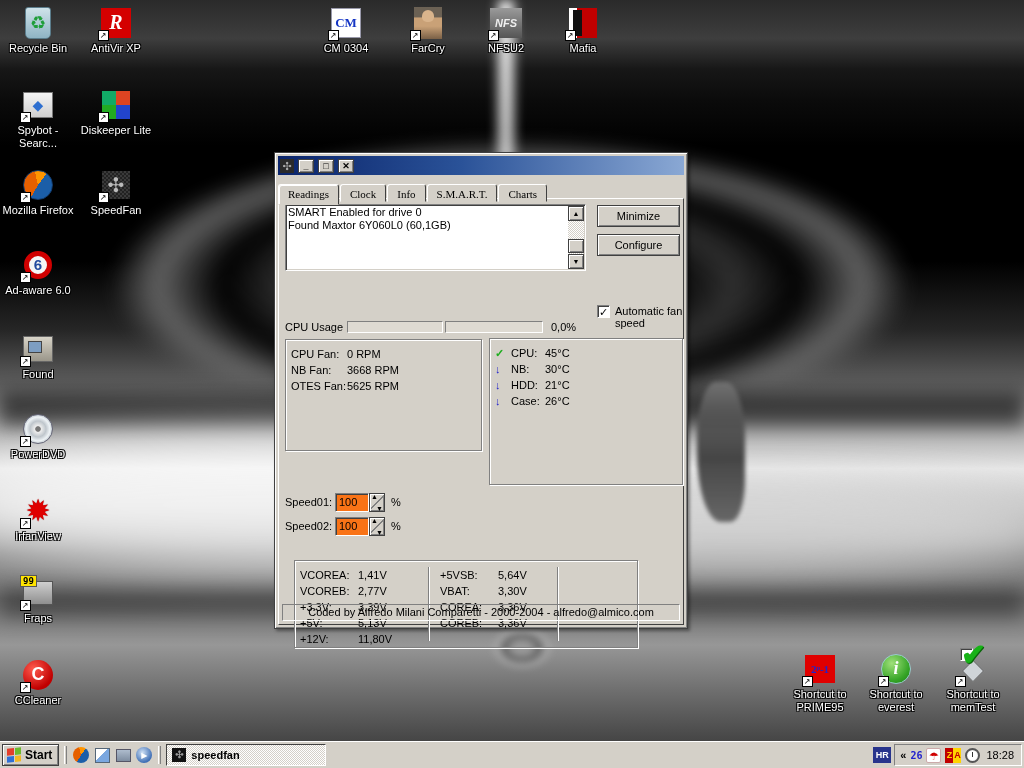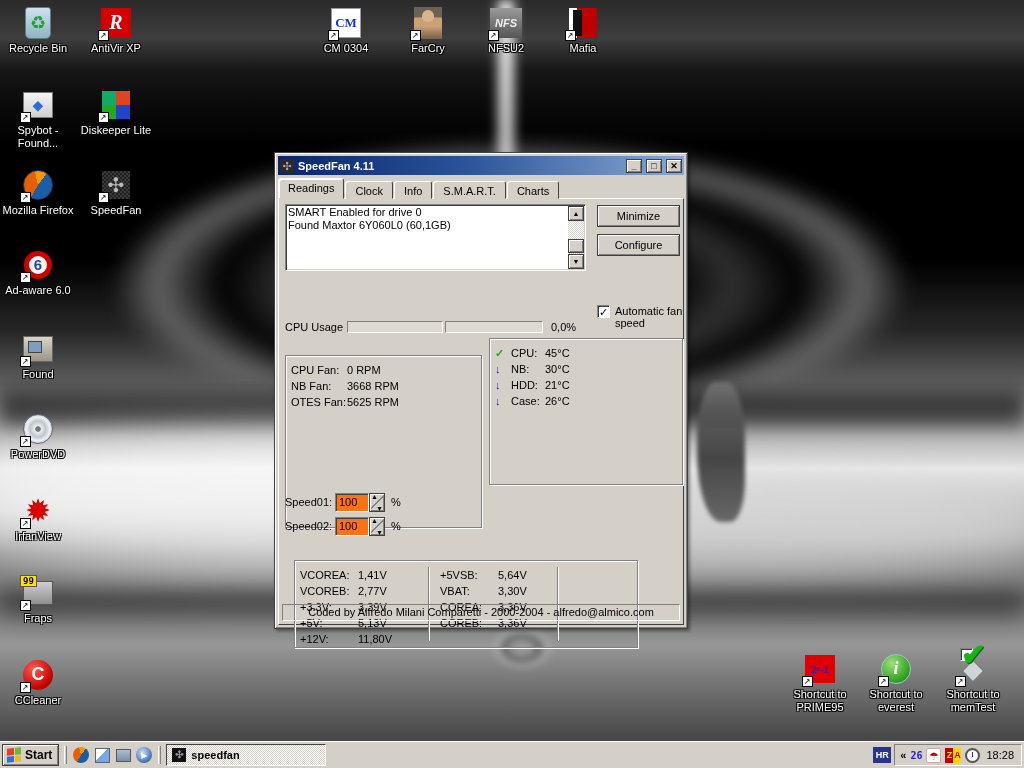--- a/index.html
+++ b/index.html
@@ -101,21 +101,21 @@
          box-shadow:inset 1px 1px 0 #fff, inset -1px -1px 0 #808080, 2px 2px 3px rgba(0,0,0,.4);
          padding:3px; font-size:11px; color:#000; }
   .titlebar { height:19px; background:linear-gradient(90deg,#0a246a,#2a5298 45%,#8aa8d4);
          display:flex; align-items:center; padding:0 2px; gap:4px; }
   .title-ic { width:14px;height:14px;background:#2a2a2a;color:#aaa;font-size:11px;line-height:14px;
          text-align:center; flex:none;}
   .title-txt { color:#fff; font-weight:bold; font-size:11px; flex:1; }
   .tb-btn { width:16px; height:14px; background:#d4d0c8; border:1px solid #404040;
          box-shadow:inset 1px 1px 0 #fff, inset -1px -1px 0 #808080;
          font:bold 9px "Liberation Sans",sans-serif; text-align:center; line-height:12px; flex:none;}
-  .tabs { display:flex; align-items:flex-end; margin-top:3px; height:21px; position:relative; z-index:2; }
+  .tabs { display:flex; margin-top:9px; height:21px; position:relative; z-index:2;font-family:Liberation Serif, serif; }
   .tab { padding:3px 9px 2px; background:#d4d0c8; border:1px solid;
          border-color:#fff #404040 #d4d0c8 #fff; border-radius:3px 3px 0 0; margin-right:1px;
          height:18px; }
   .tab.active { height:21px; font-weight:normal; border-bottom:1px solid #d4d0c8;
          box-shadow:inset 1px 1px 0 #fff; position:relative; top:0; }
   .client { position:absolute; left:3px; right:3px; top:45px; bottom:3px;
          border:1px solid; border-color:#fff #404040 #404040 #fff; background:#d4d0c8; }
 
   .listbox { position:absolute; left:6px; top:5px; width:301px; height:67px; background:#fff;
          border:1px solid; border-color:#808080 #fff #fff #808080;
@@ -233,21 +233,21 @@
         <span class="i-antivir">R</span>
         <span class="sc">↗</span>
       </span>
     <span class="lbl">AntiVir XP</span>
   </div>
   <div class="dicon" style="left:-6px;top:88px">
     <span class="ic">
         <span class="i-spybot">◆</span>
         <span class="sc">↗</span>
       </span>
-    <span class="lbl"><span>Spybot -</span><br><span>Found...</span></span>
+    <span class="lbl"><span>Spybot -</span><br><span>Searc...</span></span>
   </div>
   <div class="dicon" style="left:72px;top:88px">
     <span class="ic">
         <span class="i-disk"></span>
         <span class="sc">↗</span>
       </span>
     <span class="lbl">Diskeeper Lite</span>
   </div>
   <div class="dicon" style="left:-6px;top:168px">
     <span class="ic">
@@ -356,21 +356,20 @@
           <span class="chk">✔</span>
         </span>
         <span class="sc">↗</span>
       </span>
     <span class="lbl"><span>Shortcut to</span><br><span>memTest</span></span>
   </div>
 
   <div class="win">
     <div class="titlebar">
       <span class="title-ic">✣</span>
-      <span class="title-txt">SpeedFan 4.11</span>
       <span class="tb-btn">_</span>
       <span class="tb-btn">□</span>
       <span class="tb-btn">✕</span>
     </div>
 
     <div class="tabs">
       <span class="tab active">Readings</span>
       <span class="tab">Clock</span>
       <span class="tab">Info</span>
       <span class="tab">S.M.A.R.T.</span>
@@ -397,21 +396,21 @@
         <span>Automatic fan speed</span>
       </div>
 
       <div class="usage-row">
         <span style="width:62px">CPU Usage</span>
         <span class="pbar" style="width:96px"></span>
         <span class="pbar" style="width:98px;margin-left:2px"></span>
         <span style="margin-left:8px">0,0%</span>
       </div>
 
-      <div class="grp" style="left:6px;top:156px;width:197px;height:173px">
+      <div class="grp" style="left:6px;top:140px;width:197px;height:112px">
         <div class="trow">
             <span class="fan-lb">CPU Fan:</span>
             <span>0 RPM</span>
           </div>
         <div class="trow">
             <span class="fan-lb">NB Fan:</span>
             <span>3668 RPM</span>
           </div>
         <div class="trow">
             <span class="fan-lb">OTES Fan:</span>

